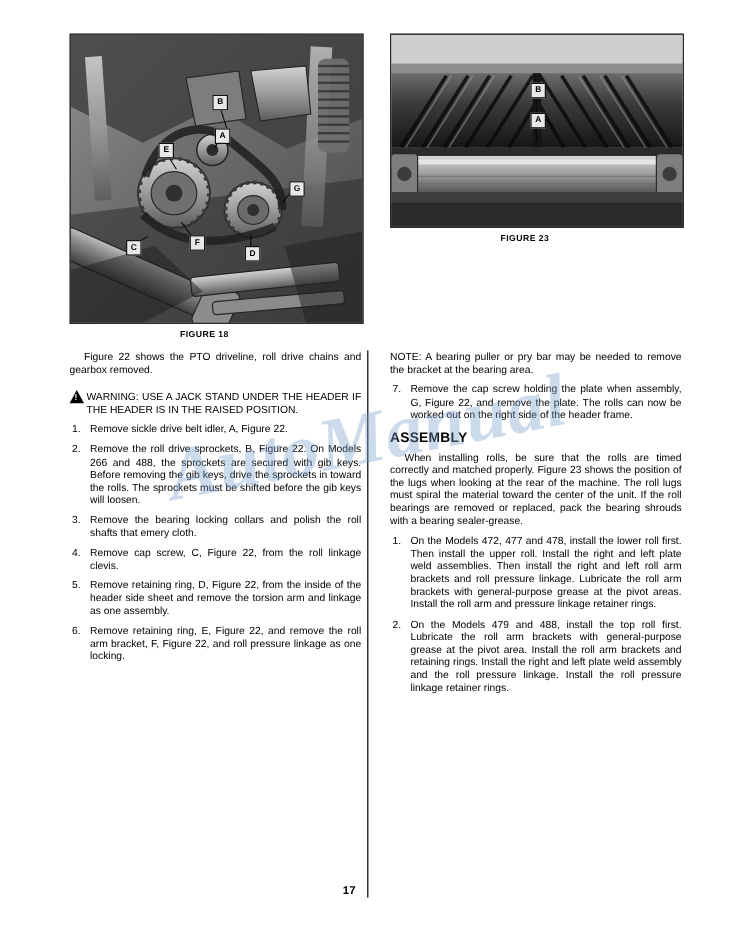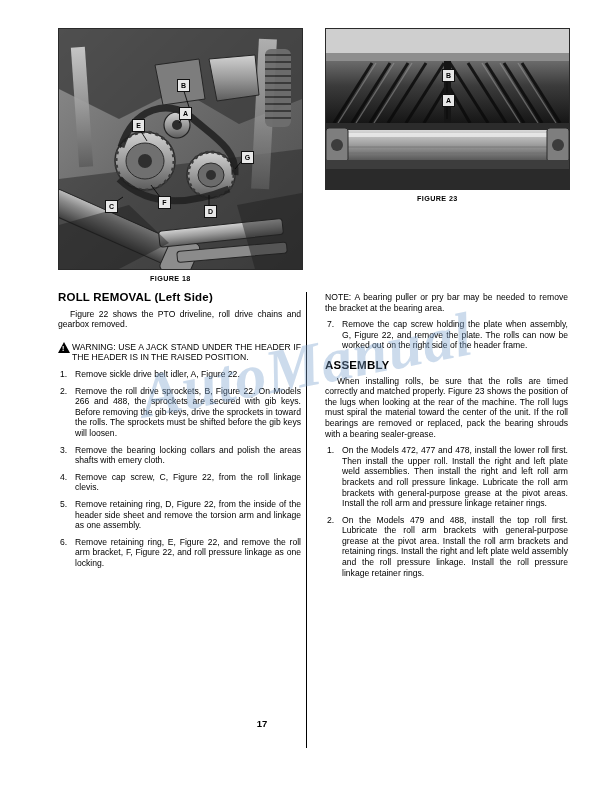--- a/index.html
+++ b/index.html
@@ -170,25 +170,26 @@
   ol.steps li .num {
     position: absolute;
     left: 2px;
     top: 0;
     width: 12px;
     text-align: left;
   }
   .pagenum {
     position: absolute;
     left: 0;
-    top: 718px;
+    top: 737px;
     width: 524px;
     text-align: center;
     font-size: 9.5px;
     font-weight: bold;
+    padding-left: 29px;
   }
 </style>
 </head>
 <body>
 
 <div class="page">
 
   <div class="fig" id="fig22">
     <svg width="243" height="240" viewBox="0 0 243 240">
       <defs>
@@ -361,40 +362,39 @@
       </g>
     </svg>
     <span class="lbl" style="left:116px; top:40px;">B</span>
     <span class="lbl" style="left:116px; top:65px;">A</span>
   </div>
   <div class="fig-caption" id="cap23">FIGURE 23</div>
 
   <div class="divider"></div>
 
   <div class="col" id="colL">
-    <h2 class="head">ROLL REMOVAL (Left Side)</h2>
     <p class="para">Figure 22 shows the PTO driveline, roll drive chains and gearbox removed.</p>
     <div class="warn">
       <span class="tri"></span>
       <span>WARNING: USE A JACK STAND UNDER THE HEADER IF THE HEADER IS IN THE RAISED POSITION.</span>
     </div>
     <ol class="steps">
       <li>
         <span class="num">1.</span>
         <span>Remove sickle drive belt idler, A, Figure 22.</span>
       </li>
       <li>
         <span class="num">2.</span>
         <span>Remove the roll drive sprockets, B, Figure 22. On Models 266 and 488, the sprockets are secured with gib keys. Before removing the gib keys, drive the sprockets in toward the rolls. The sprockets must be shifted before the gib keys will loosen.</span>
       </li>
     </ol>
     <ol class="steps">
       <li>
         <span class="num">3.</span>
-        <span>Remove the bearing locking collars and polish the areas shafts with emery cloth.</span>
+        <span>Remove the bearing locking collars and polish the roll shafts that emery cloth.</span>
       </li>
       <li>
         <span class="num">4.</span>
         <span>Remove cap screw, C, Figure 22, from the roll linkage clevis.</span>
       </li>
       <li>
         <span class="num">5.</span>
         <span>Remove retaining ring, D, Figure 22, from the inside of the header side sheet and remove the torsion arm and linkage as one assembly.</span>
       </li>
       <li>

